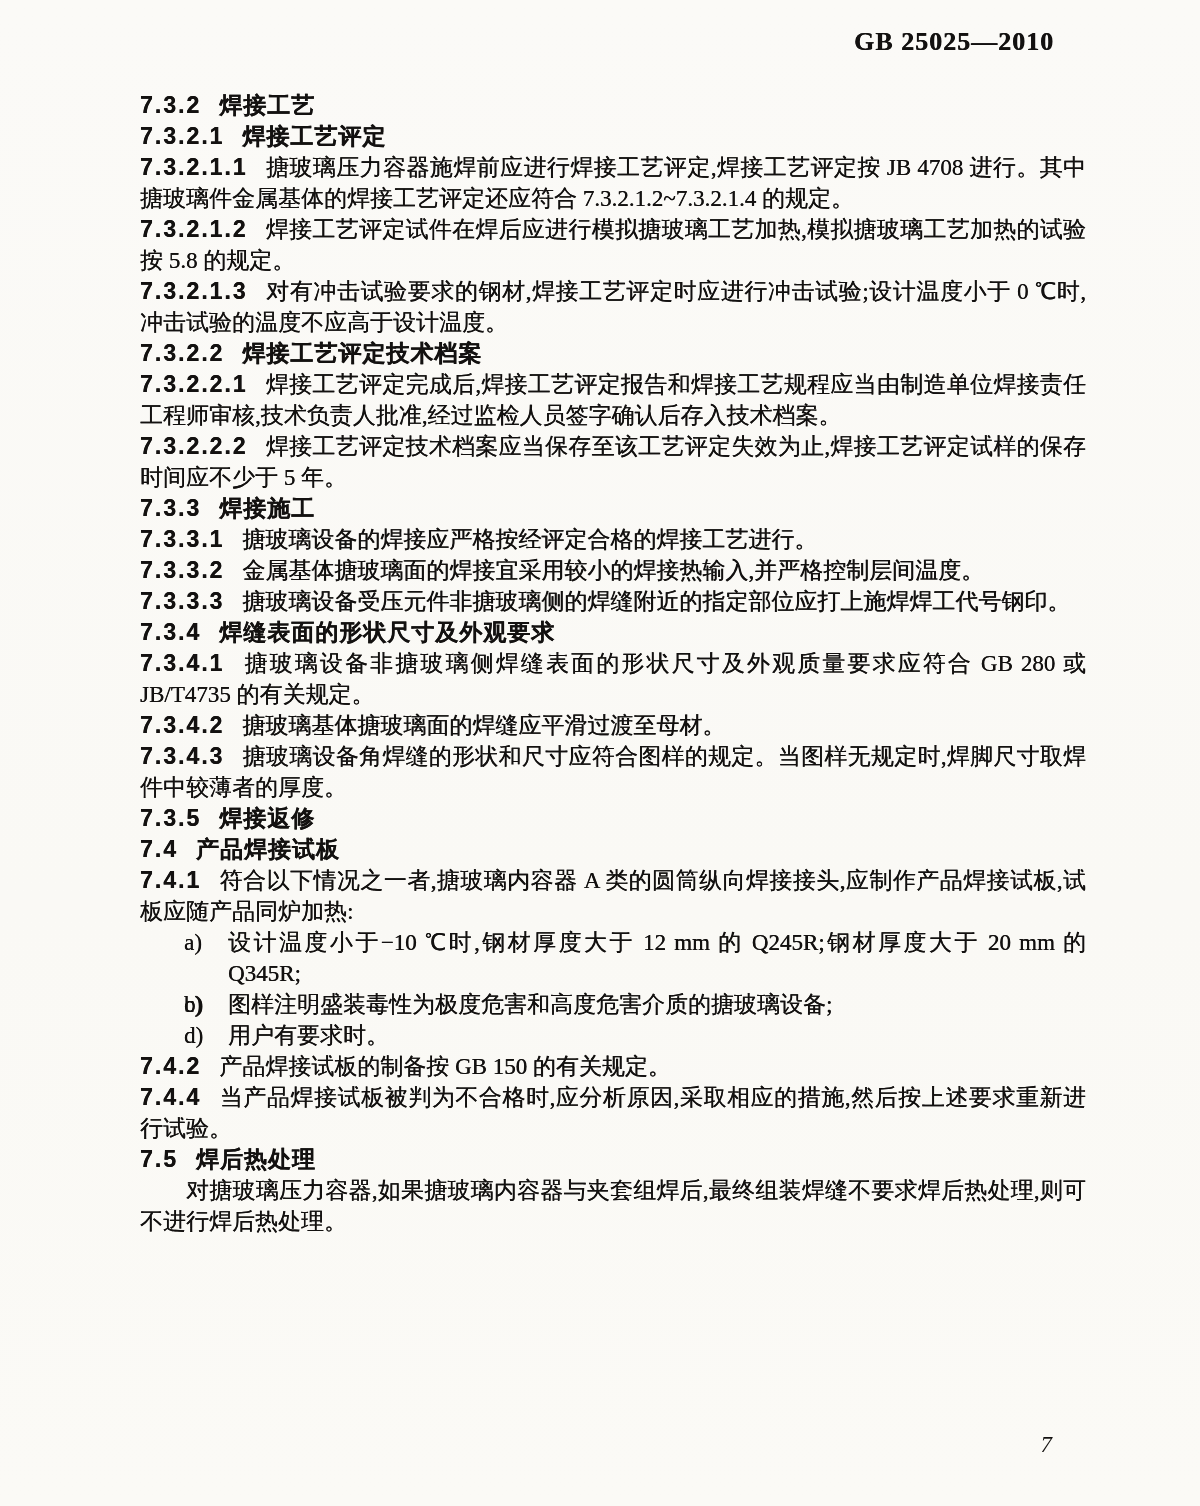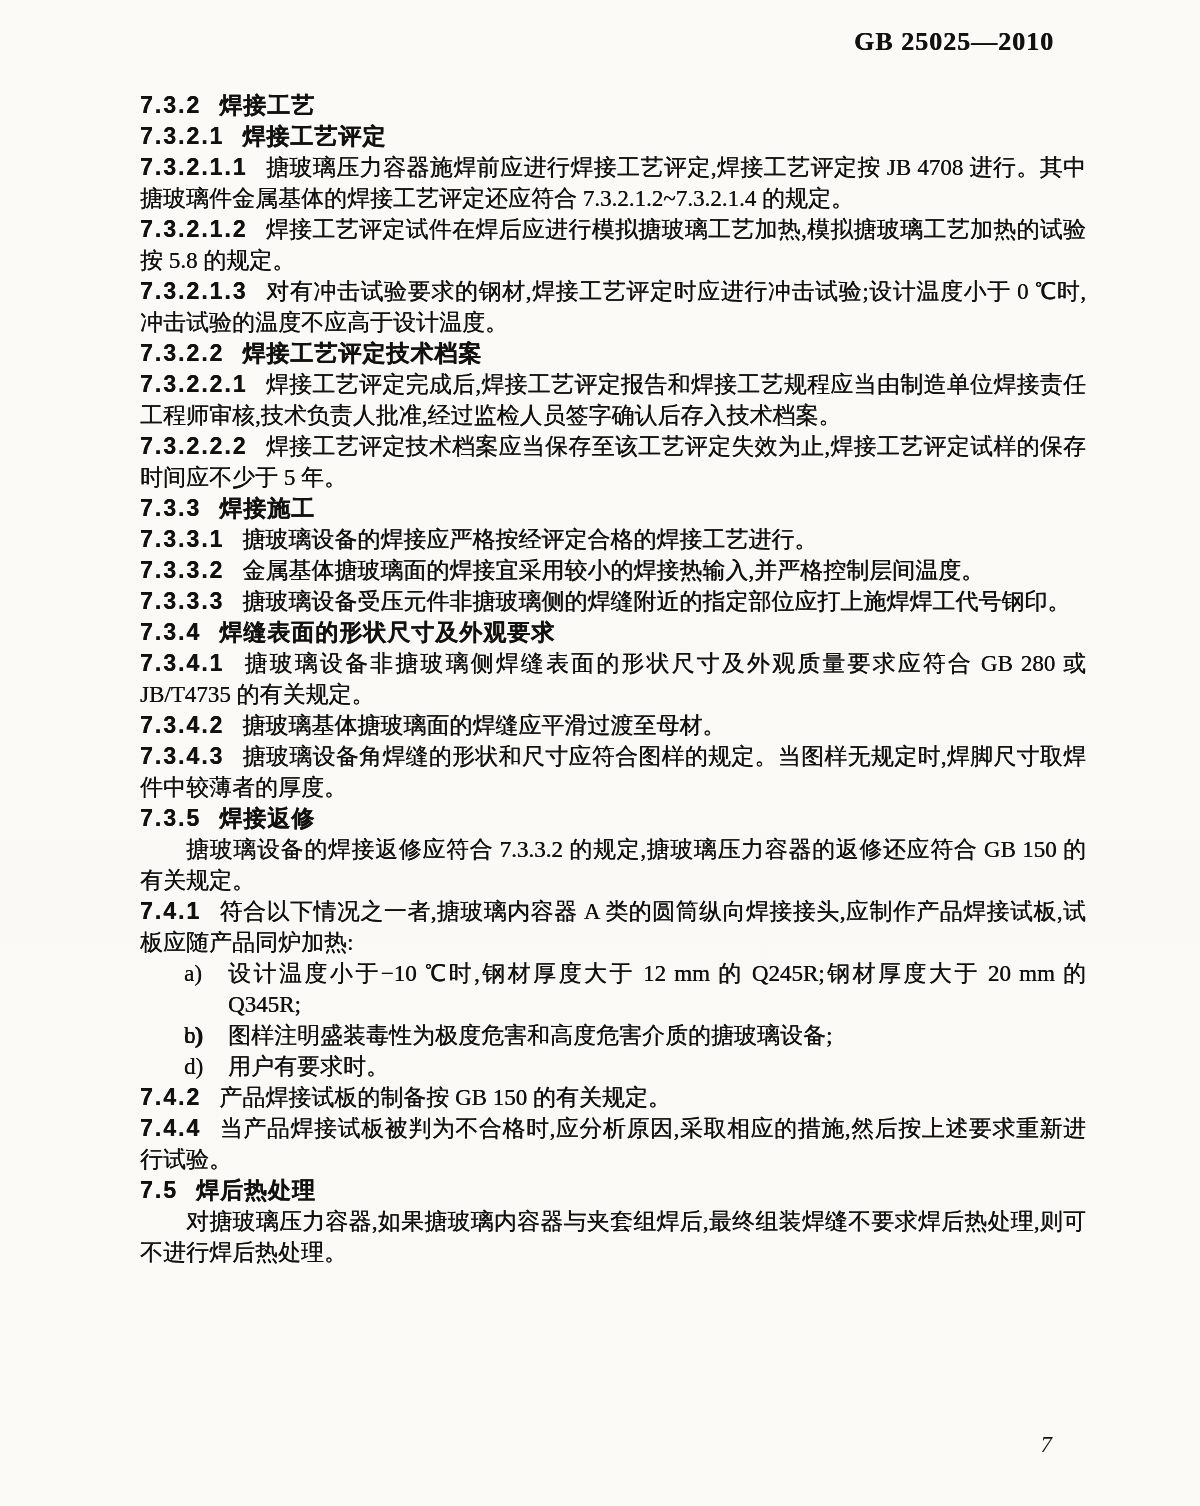--- a/index.html
+++ b/index.html
@@ -92,23 +92,21 @@
       <div class="block clause"><span class="num">7.3.2.2.2</span><span class="txt">焊接工艺评定技术档案应当保存至该工艺评定失效为止,焊接工艺评定试样的保存时间应不少于 5 年。</span></div>
       <div class="block heading"><span class="num">7.3.3</span><span class="txt">焊接施工</span></div>
       <div class="block clause"><span class="num">7.3.3.1</span><span class="txt">搪玻璃设备的焊接应严格按经评定合格的焊接工艺进行。</span></div>
       <div class="block clause"><span class="num">7.3.3.2</span><span class="txt">金属基体搪玻璃面的焊接宜采用较小的焊接热输入,并严格控制层间温度。</span></div>
       <div class="block clause"><span class="num">7.3.3.3</span><span class="txt">搪玻璃设备受压元件非搪玻璃侧的焊缝附近的指定部位应打上施焊焊工代号钢印。</span></div>
       <div class="block heading"><span class="num">7.3.4</span><span class="txt">焊缝表面的形状尺寸及外观要求</span></div>
       <div class="block clause"><span class="num">7.3.4.1</span><span class="txt">搪玻璃设备非搪玻璃侧焊缝表面的形状尺寸及外观质量要求应符合 GB 280 或 JB/T4735 的有关规定。</span></div>
       <div class="block clause"><span class="num">7.3.4.2</span><span class="txt">搪玻璃基体搪玻璃面的焊缝应平滑过渡至母材。</span></div>
       <div class="block clause"><span class="num">7.3.4.3</span><span class="txt">搪玻璃设备角焊缝的形状和尺寸应符合图样的规定。当图样无规定时,焊脚尺寸取焊件中较薄者的厚度。</span></div>
       <div class="block heading"><span class="num">7.3.5</span><span class="txt">焊接返修</span></div>
-      <div class="block para">
-        <span class="txt">搪玻璃设备的焊接返修应符合 7.3.3.2 的规定,搪玻璃压力容器的返修还应符合 GB 150 的有关规定。</span>
-      </div>
+      <div class="block heading"><span class="num">7.4</span><span class="txt">产品焊接试板</span></div>
       <div class="block clause"><span class="num">7.4.1</span><span class="txt">符合以下情况之一者,搪玻璃内容器 A 类的圆筒纵向焊接接头,应制作产品焊接试板,试板应随产品同炉加热:</span></div>
       <div class="block list-item"><span class="label">a)</span><span class="txt">设计温度小于−10 ℃时,钢材厚度大于 12 mm 的 Q245R;钢材厚度大于 20 mm 的 Q345R;</span></div>
       <div class="block list-item"><span class="label">b)</span></div>
       <div class="block list-item"><span class="label">c)</span><span class="txt">图样注明盛装毒性为极度危害和高度危害介质的搪玻璃设备;</span></div>
       <div class="block list-item"><span class="label">d)</span><span class="txt">用户有要求时。</span></div>
       <div class="block clause"><span class="num">7.4.2</span><span class="txt">产品焊接试板的制备按 GB 150 的有关规定。</span></div>
       <div class="block clause"><span class="num">7.4.4</span><span class="txt">当产品焊接试板被判为不合格时,应分析原因,采取相应的措施,然后按上述要求重新进行试验。</span></div>
       <div class="block heading"><span class="num">7.5</span><span class="txt">焊后热处理</span></div>
       <div class="block para">
         <span class="txt">对搪玻璃压力容器,如果搪玻璃内容器与夹套组焊后,最终组装焊缝不要求焊后热处理,则可不进行焊后热处理。</span>

